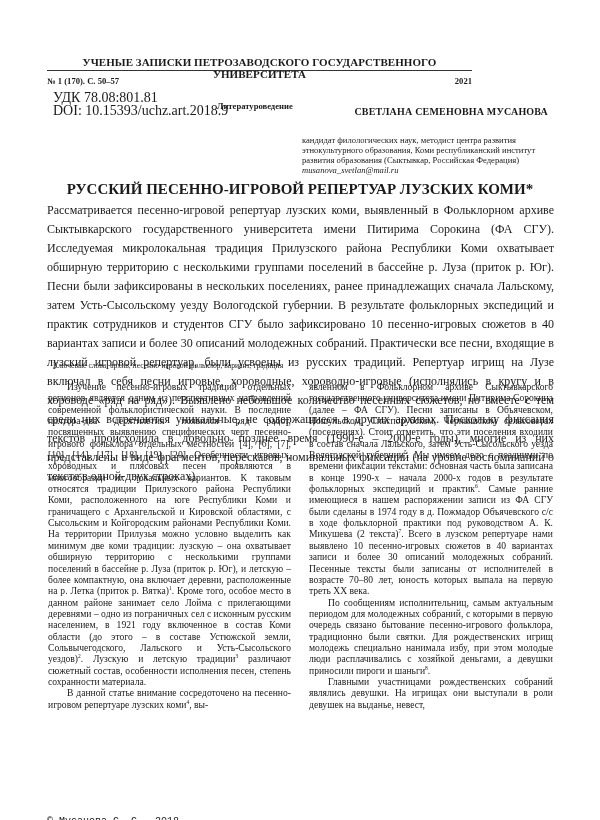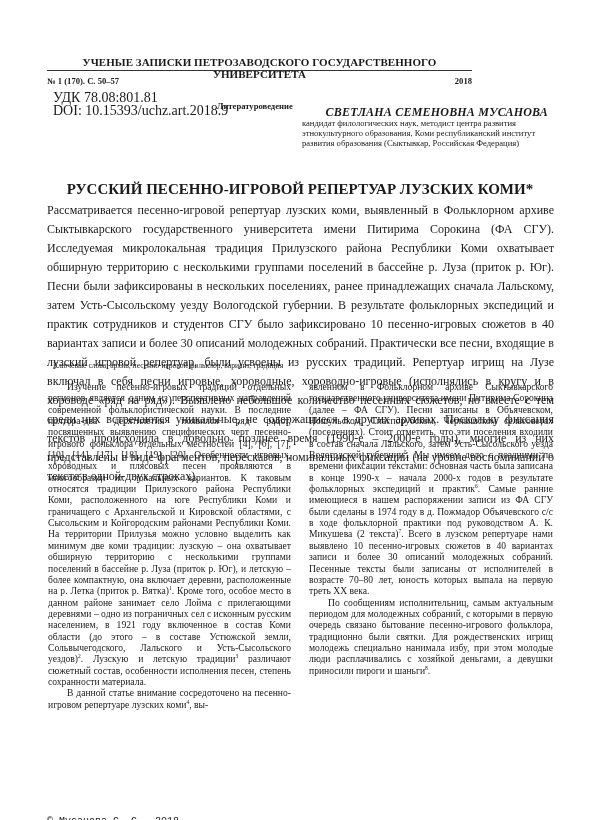--- a/index.html
+++ b/index.html
@@ -9,21 +9,21 @@
          font-size: 11px; font-weight: bold; letter-spacing: 0.05px; }
   .rule { position: absolute; top: 70px; left: 47px; width: 425px; height: 0; border-top: 0.8px solid #333; }
   .issue-row { position: absolute; top: 76px; left: 47px; width: 425px; font-size: 8.6px; font-weight: bold; }
   .issue-row .left { position: absolute; left: 0; }
   .issue-row .center { position: absolute; left: 170px; margin-top: 25px; }
   .issue-row .right { position: absolute; right: 0; }
   .meta { position: absolute; left: 53px; font-size: 14px; }
   .udk { top: 90px; }
   .doi { top: 103px; }
   .author-block { position: absolute; top: 107px; left: 302px; width: 246px; font-size: 8.6px; line-height: 10px; }
-  .author-name { text-align: right; font-weight: bold; font-size: 12px; letter-spacing: 0.2px; margin-bottom: 1px; font-style: italic; }
+  .author-name { text-align: right; font-weight: bold; font-size: 10px; letter-spacing: 0.2px; margin-bottom: 18px; }
   .author-email { font-style: italic; }
   .article-title { position: absolute; top: 181px; left: 30px; width: 540px; text-align: center;
          font-size: 15px; font-weight: bold; }
   .abstract { position: absolute; top: 201px; left: 47px; width: 507px; font-size: 12px; line-height: 19px;
          text-align: justify; }
   .keywords { position: absolute; top: 361px; left: 53px; font-size: 7.6px; }
   .column { position: absolute; top: 381px; font-size: 9.6px; line-height: 11.35px; text-align: justify; }
   .col-left { left: 48px; width: 243px; }
   .col-right { left: 309px; width: 244px; }
   .column p { margin: 0; text-indent: 19px; }
@@ -33,37 +33,39 @@
 </style>
 </head>
 <body>
 
 <div class="journal-title">УЧЕНЫЕ ЗАПИСКИ ПЕТРОЗАВОДСКОГО ГОСУДАРСТВЕННОГО УНИВЕРСИТЕТА</div>
 <div class="rule"></div>
 
 <div class="issue-row">
   <span class="left">№ 1 (170). С. 50–57</span>
   <span class="center">Литературоведение</span>
-  <span class="right">2018</span>
+  <span class="right">2021</span>
 </div>
 <div class="meta udk">УДК 78.08:801.81</div>
 <div class="meta doi">DOI: 10.15393/uchz.art.2018.9</div>
 
 <div class="author-block">
   <div class="author-name">СВЕТЛАНА СЕМЕНОВНА МУСАНОВА</div>
   <div class="author-aff">кандидат филологических наук, методист центра развития этнокультурного образования, Коми республиканский институт развития образования (Сыктывкар, Российская Федерация)</div>
+  <div class="author-email">musanova_svetlan@mail.ru</div>
 </div>
 
 <div class="article-title">РУССКИЙ ПЕСЕННО-ИГРОВОЙ РЕПЕРТУАР ЛУЗСКИХ КОМИ*</div>
 <div class="abstract">Рассматривается песенно-игровой репертуар лузских коми, выявленный в Фольклорном архиве Сыктывкарского государственного университета имени Питирима Сорокина (ФА СГУ). Исследуемая микролокальная традиция Прилузского района Республики Коми охватывает обширную территорию с несколькими группами поселений в бассейне р. Луза (приток р. Юг). Песни были зафиксированы в нескольких поселениях, ранее принадлежащих сначала Лальскому, затем Усть-Сысольскому уезду Вологодской губернии. В результате фольклорных экспедиций и практик сотрудников и студентов СГУ было зафиксировано 10 песенно-игровых сюжетов в 40 вариантах записи и более 30 описаний молодежных собраний. Практически все песни, входящие в лузский игровой репертуар, были усвоены из русских традиций. Репертуар игрищ на Лузе включал в себя песни игровые, хороводные, хороводно-игровые (исполнялись в кругу и в хороводе «ряд на ряд»). Выявлено небольшое количество песенных сюжетов, но вместе с тем среди них встречаются уникальные, не содержащиеся в других архивах. Поскольку фиксация текстов происходила в довольно позднее время (1990-е – 2000-е годы), многие из них представлены в виде фрагментов, пересказов, номинальных фиксаций (на уровне воспоминаний о тексте в одной-двух строках).</div>
 <div class="keywords">Ключевые слова: архив, песенно-игровой фольклор, вариант, традиция</div>
 
 <div class="column col-left">
   <p><span>Изучение песенно-игровых традиций отдельных регионов является одним из перспективных направлений современной фольклористической науки. В последние полтора-два десятилетия появился ряд работ, посвященных выявлению специфических черт песенно-игрового фольклора отдельных местностей [4], [6], [7], [10], [14], [17], [18], [19], [20]. Особенности игровых, хороводных и плясовых песен проявляются в многообразии их локальных вариантов. К таковым относятся традиции Прилузского района Республики Коми, расположенного на юге Республики Коми и граничащего с Архангельской и Кировской областями, с Сысольским и Койгородским районами Республики Коми. На территории Прилузья можно условно выделить как минимум две коми традиции: лузскую – она охватывает обширную территорию с несколькими группами поселений в бассейне р. Луза (приток р. Юг), и летскую – более компактную, она включает деревни, расположенные на р. Летка (приток р. Вятка)</span><sup>1</sup><span>. Кроме того, особое место в данном районе занимает село Лойма с прилегающими деревнями – одно из пограничных сел с исконным русским населением, в 1921 году включенное в состав Коми области (до этого – в составе Устюжской земли, Сольвычегодского, Лальского и Усть-Сысольского уездов)</span><sup>2</sup><span>. Лузскую и летскую традиции</span><sup>3</sup><span> различают сюжетный состав, особенности исполнения песен, степень сохранности материала.</span></p>
   <p><span>В данной статье внимание сосредоточено на песенно-игровом репертуаре лузских коми</span><sup>4</sup><span>, вы-</span></p>
 </div>
 
 <div class="column col-right">
   <p class="cont"><span>явленном в Фольклорном архиве Сыктывкарского государственного университета имени Питирима Сорокина (далее – ФА СГУ). Песни записаны в Объячевском, Ношульском, Спаспорубском, Чёрнышском сельсоветах (поселениях). Стоит отметить, что эти поселения входили в состав сначала Лальского, затем Усть-Сысольского уезда Вологодской губернии</span><sup>5</sup><span>. Мы имеем дело с поздними по времени фиксации текстами: основная часть была записана в конце 1990-х – начала 2000-х годов в результате фольклорных экспедиций и практик</span><sup>6</sup><span>. Самые ранние имеющиеся в нашем распоряжении записи из ФА СГУ были сделаны в 1974 году в д. Пожмадор Объячевского с/с в ходе фольклорной практики под руководством А. К. Микушева (2 текста)</span><sup>7</sup><span>. Всего в лузском репертуаре нами выявлено 10 песенно-игровых сюжетов в 40 вариантах записи и более 30 описаний молодежных собраний. Песенные тексты были записаны от исполнителей в возрасте 70–80 лет, юность которых выпала на первую треть XX века.</span></p>
   <p><span>По сообщениям исполнительниц, самым актуальным периодом для молодежных собраний, с которыми в первую очередь связано бытование песенно-игрового фольклора, традиционно были святки. Для рождественских игрищ молодежь специально нанимала избу, при этом молодые люди расплачивались с хозяйкой деньгами, а девушки приносили пироги и шаньги</span><sup>8</sup><span>.</span></p>
+  <p>Главными участницами рождественских собраний являлись девушки. На игрищах они выступали в роли девушек на выданье, невест,</p>
 </div>
 
 <div class="copyright">© Мусанова С. С., 2018</div>
 
 </body></html>

